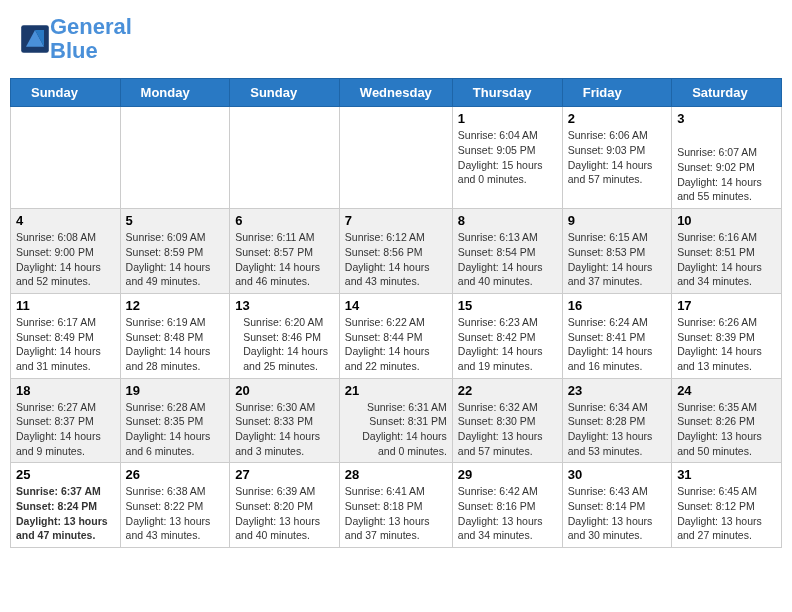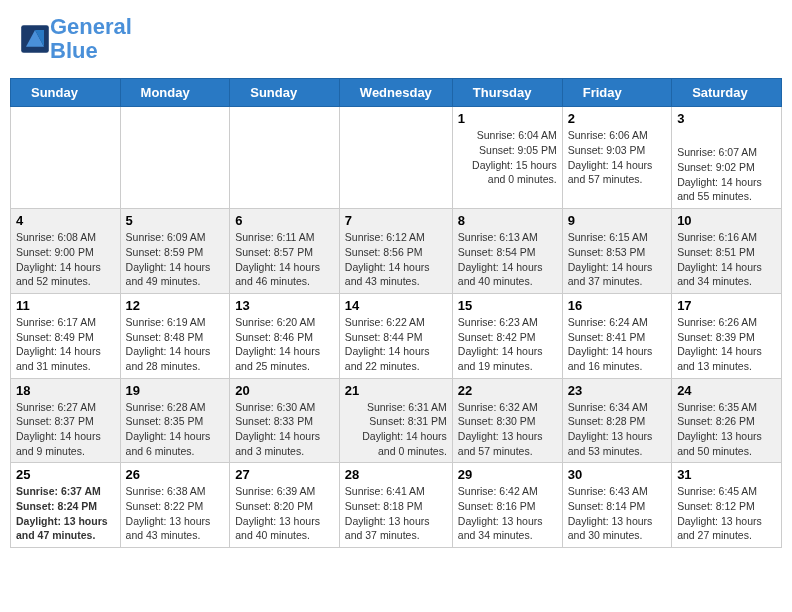--- a/index.html
+++ b/index.html
@@ -125,21 +125,21 @@
       </tr>
   </thead>
   <tbody id="calendar-body">
   <tr>
         <td class="empty-cell"></td>
         <td class="empty-cell"></td>
         <td class="empty-cell"></td>
         <td class="empty-cell"></td>
         <td>
           <span class="day-num">1</span>
-          <div class="day-detail" style="white-space: pre-line; text-align: right;">Sunrise: 6:04 AM
+          <div class="day-detail" style="white-space: pre-line;">Sunrise: 6:04 AM
 Sunset: 9:05 PM
 Daylight: 15 hours
 and 0 minutes.</div>
         </td>
         <td>
           <span class="day-num">2</span>
           <div class="day-detail" style="white-space: pre-line;">Sunrise: 6:06 AM
 Sunset: 9:03 PM
 Daylight: 14 hours
 and 57 minutes.</div>
@@ -213,21 +213,21 @@
         </td>
         <td>
           <span class="day-num">12</span>
           <div class="day-detail" style="white-space: pre-line;">Sunrise: 6:19 AM
 Sunset: 8:48 PM
 Daylight: 14 hours
 and 28 minutes.</div>
         </td>
         <td>
           <span class="day-num">13</span>
-          <div class="day-detail" style="white-space: pre-line;">Sunrise: 6:20 AM
+          <div class="day-detail" style="white-space: pre-line; margin-left: 8px;">Sunrise: 6:20 AM
 Sunset: 8:46 PM
 Daylight: 14 hours
 and 25 minutes.</div>
         </td>
         <td>
           <span class="day-num">14</span>
           <div class="day-detail" style="white-space: pre-line;">Sunrise: 6:22 AM
 Sunset: 8:44 PM
 Daylight: 14 hours
 and 22 minutes.</div>

